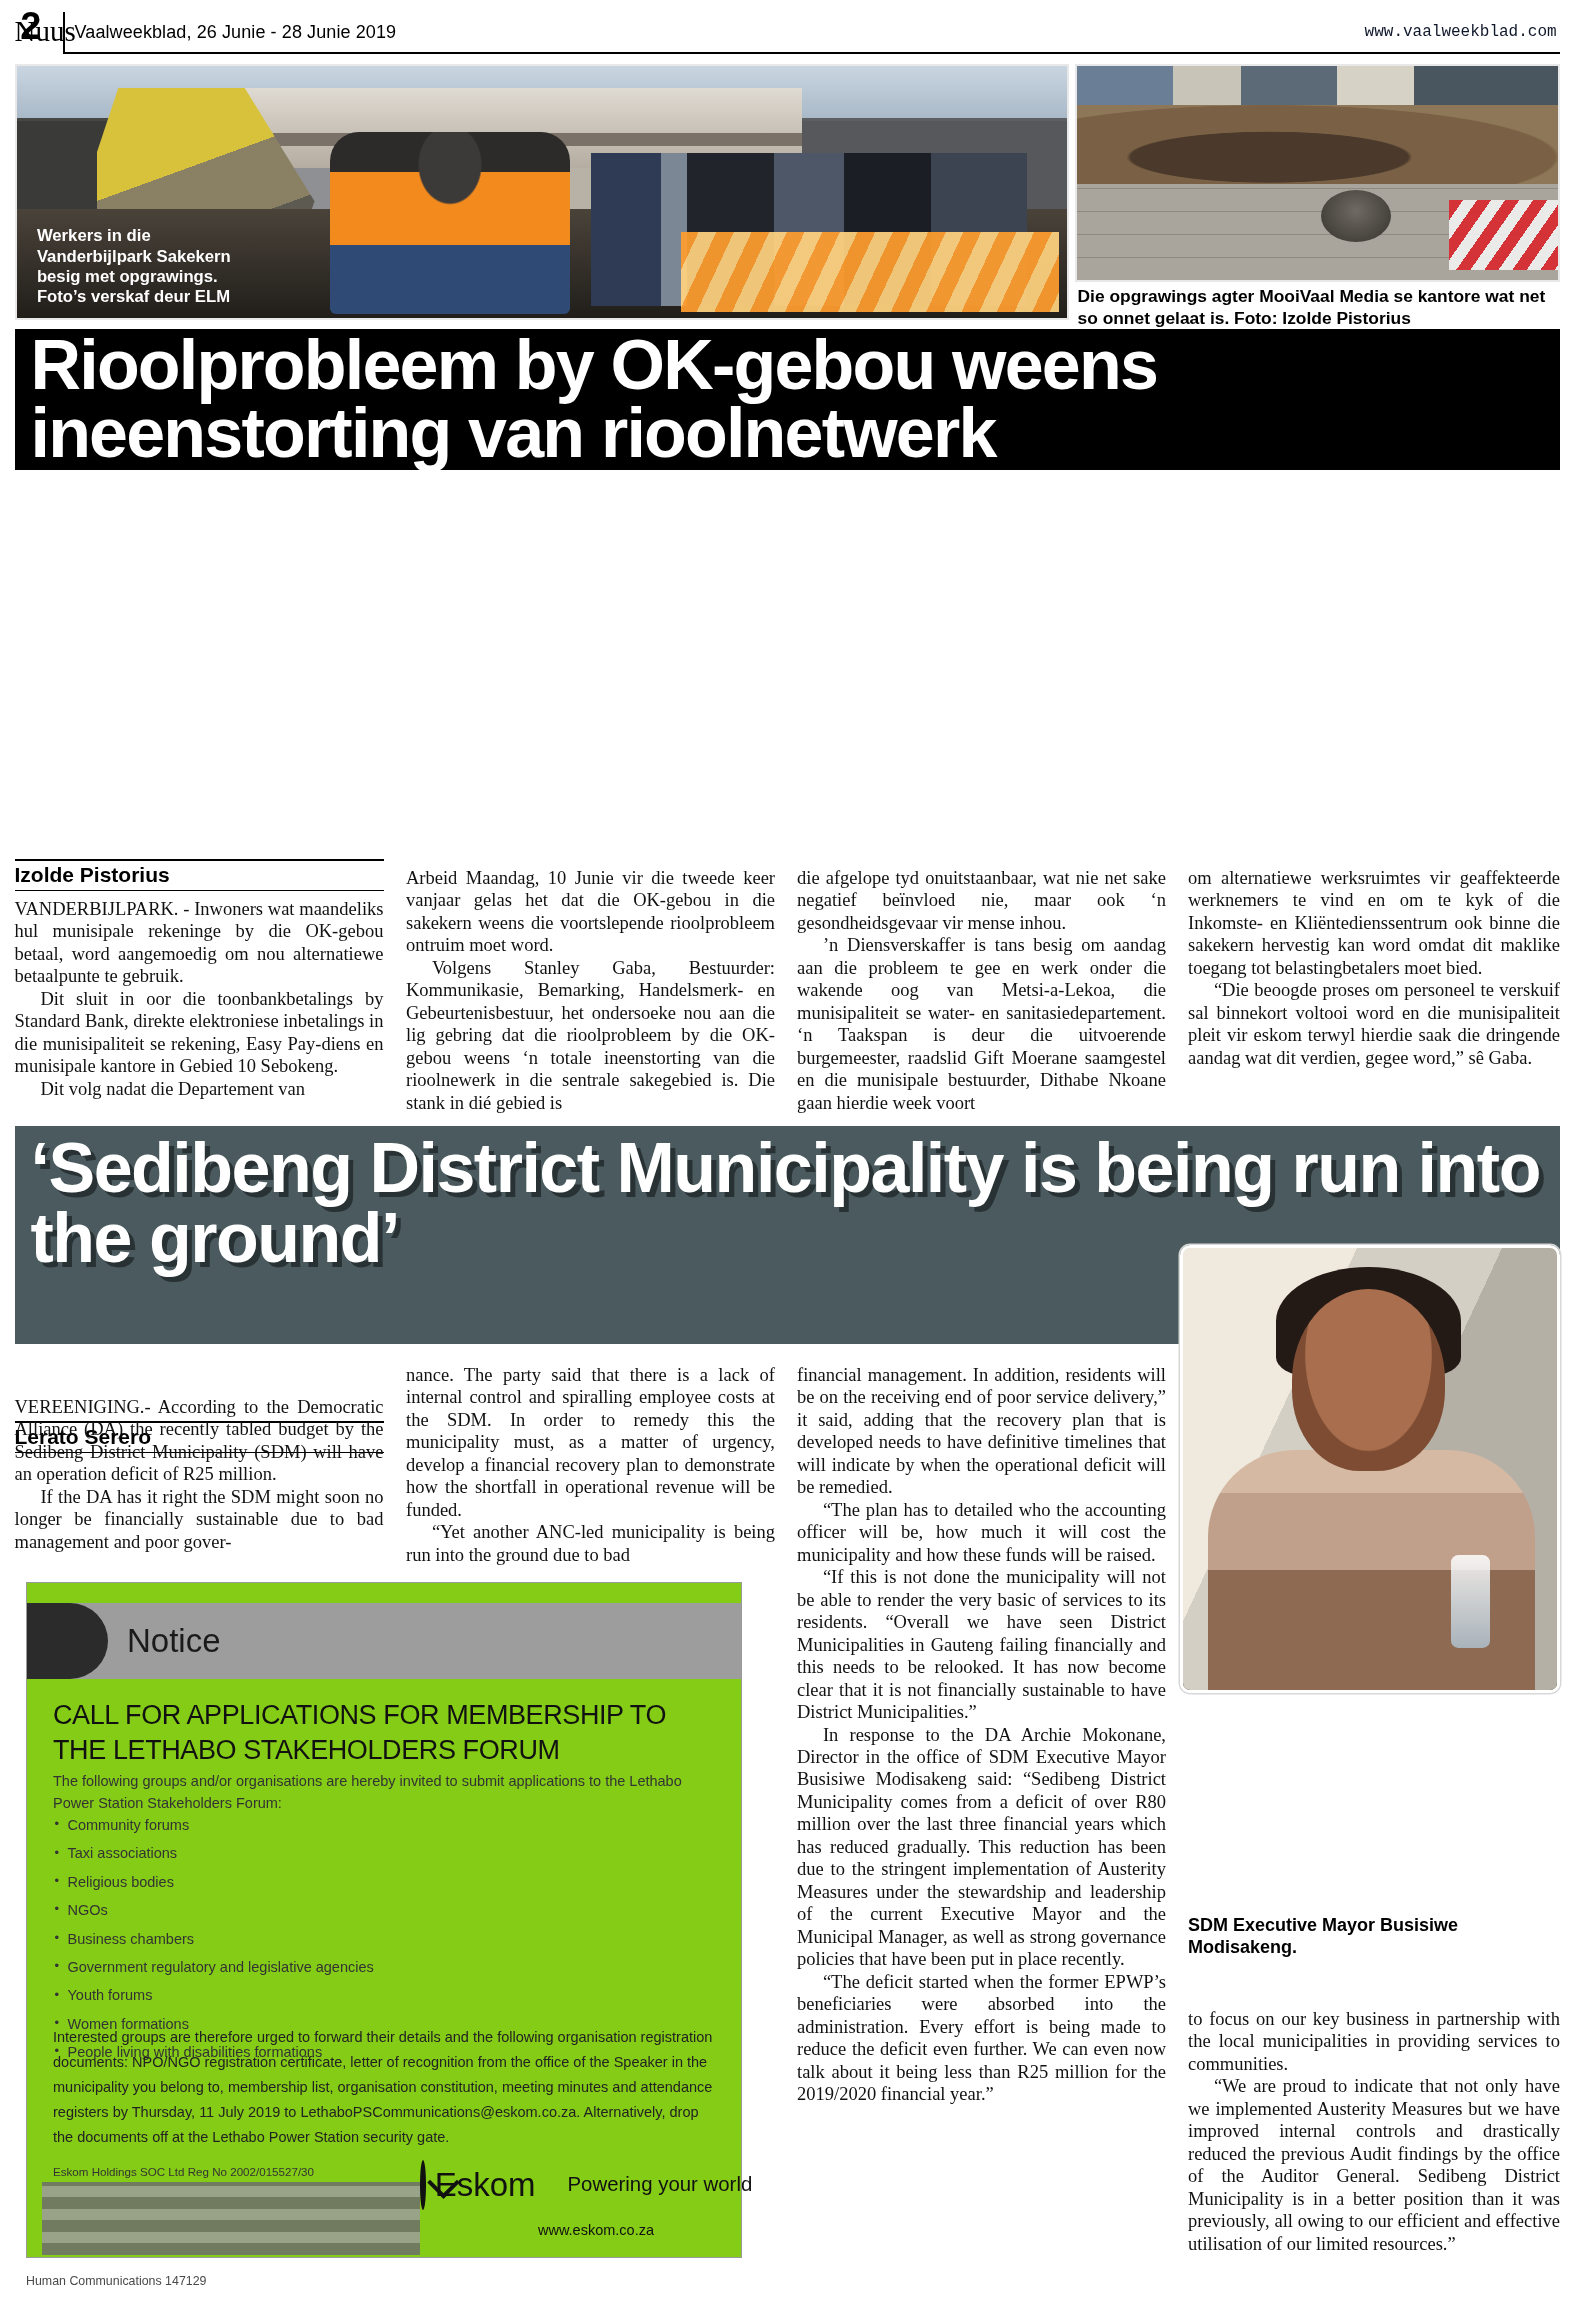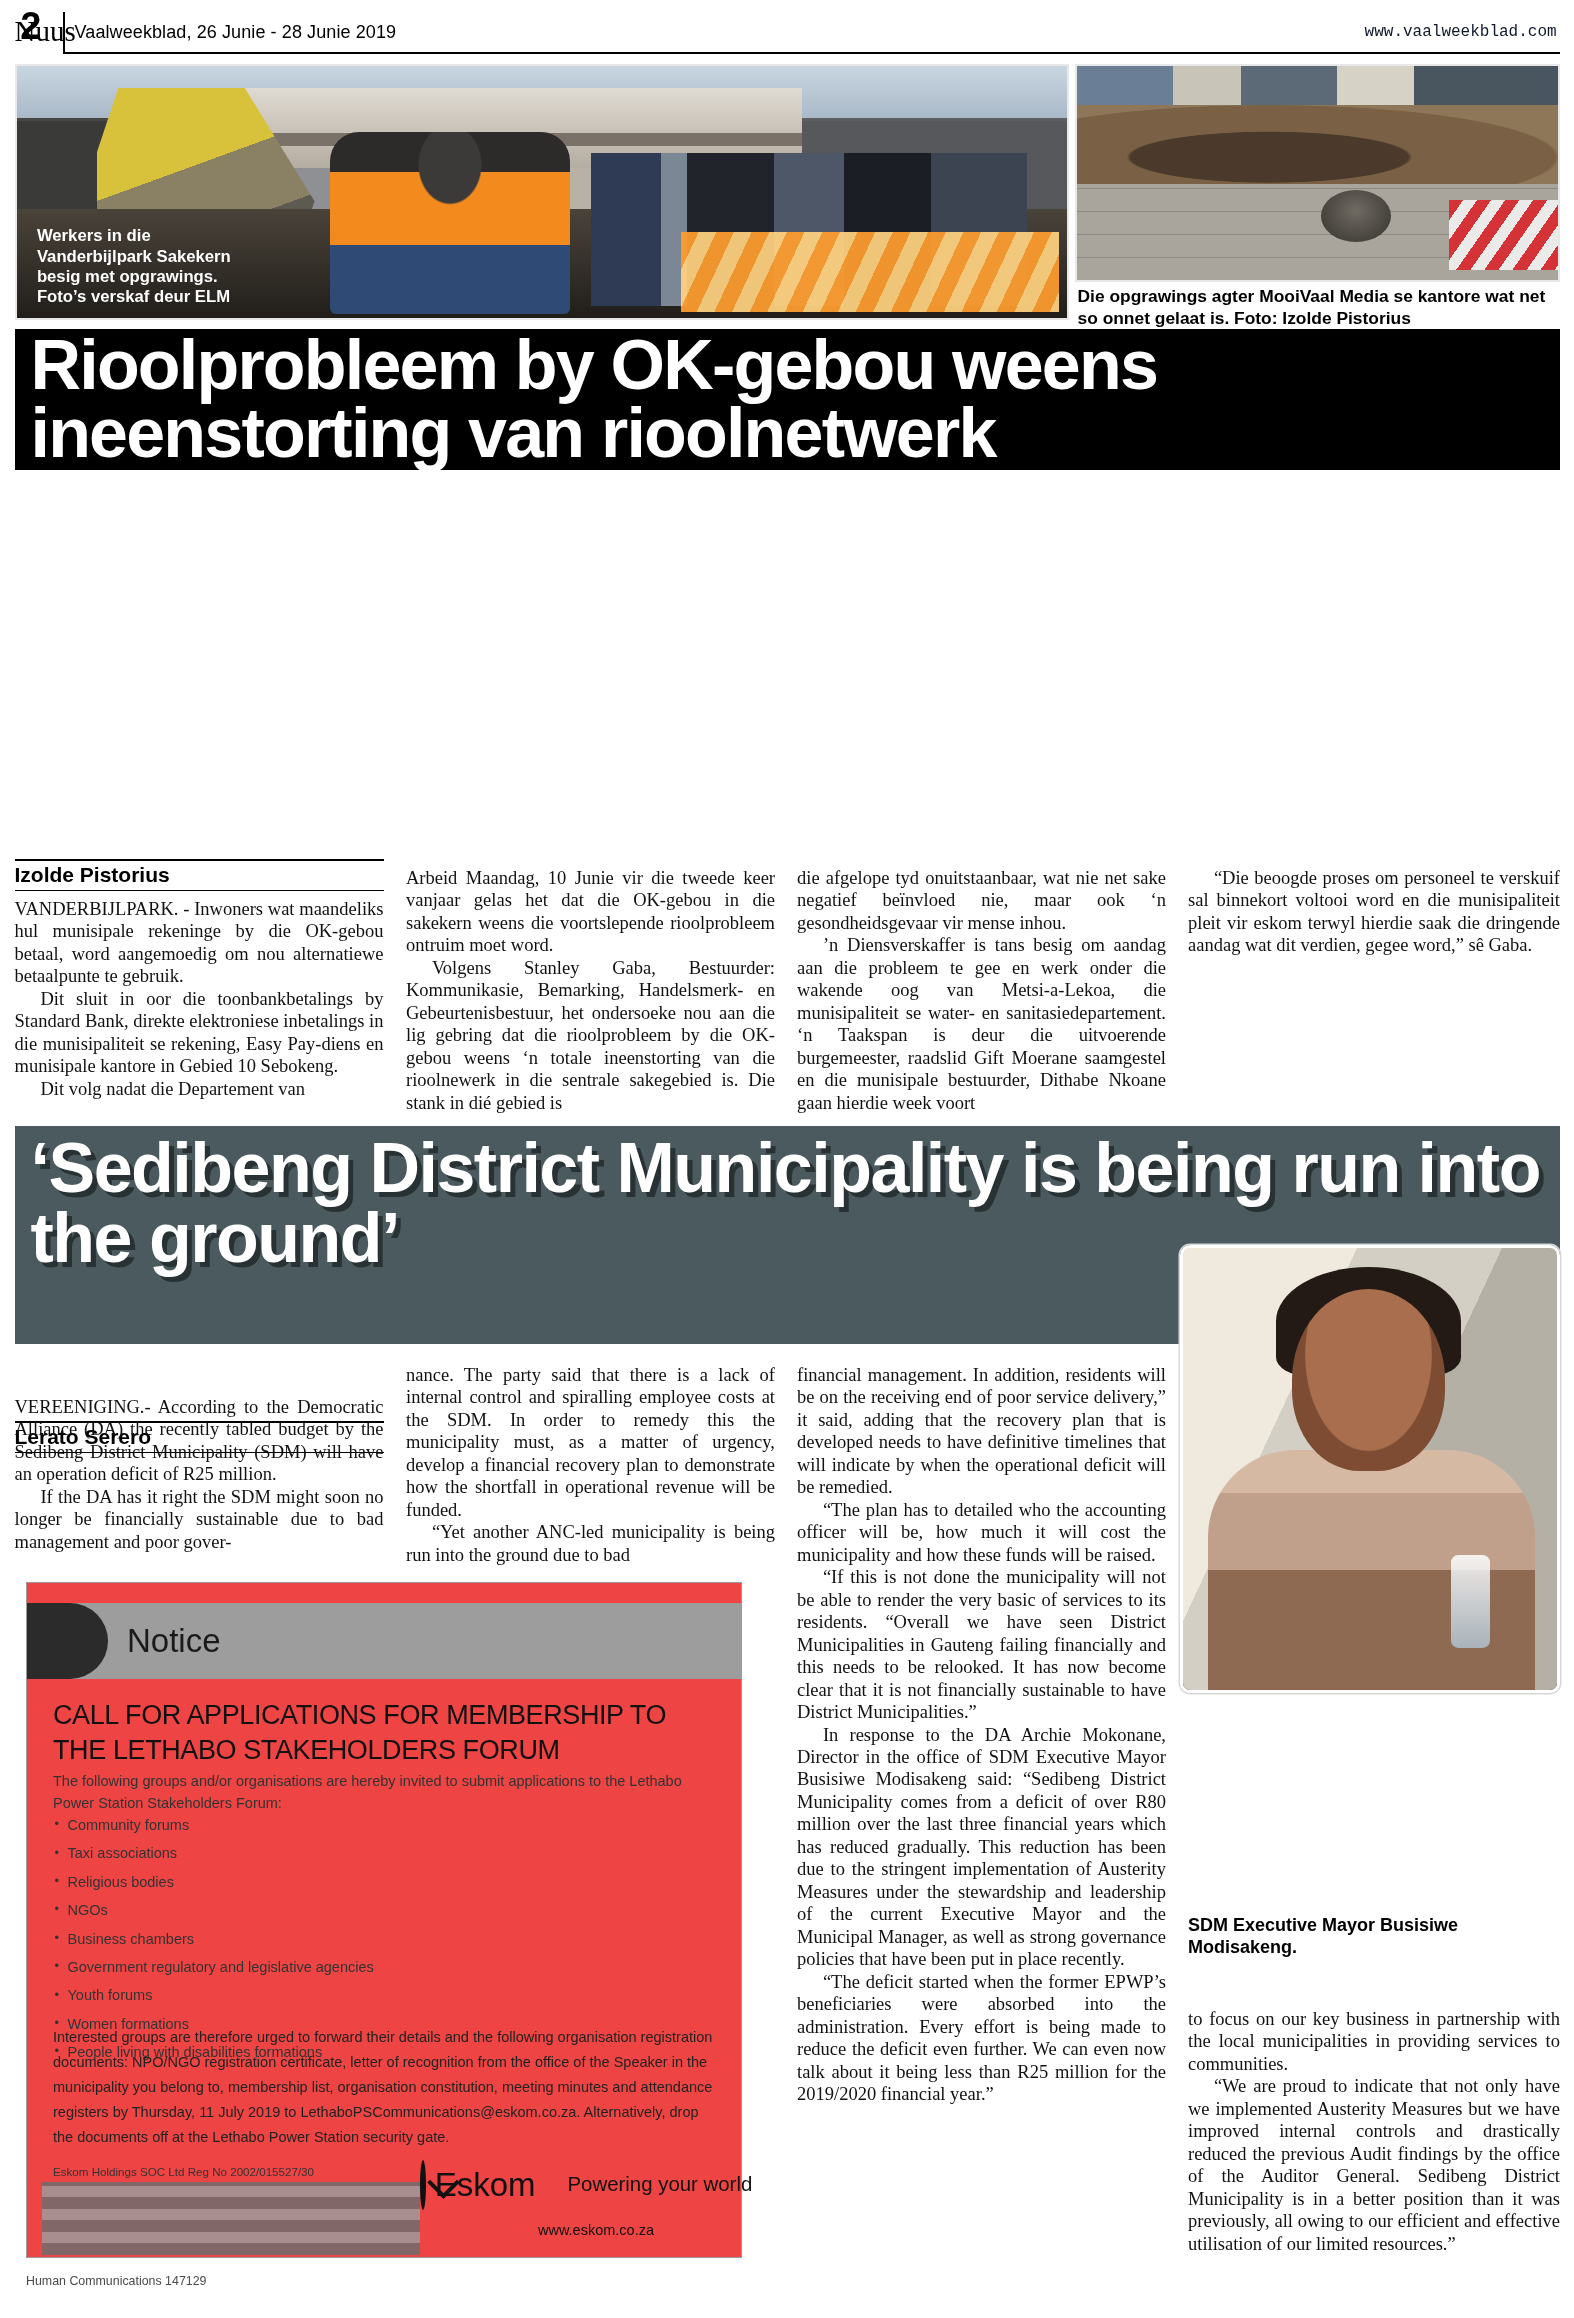--- a/index.html
+++ b/index.html
@@ -129,21 +129,21 @@
       border-radius:87px 87px 0 0;
       background:linear-gradient(180deg,#d5b9a2 0 18%,#c0a08a 18% 50%,#8e6a52 50% 100%);}
   .mayor-photo .glass{position:absolute;right:67px;bottom:42px;width:39px;height:93px;
       border-radius:7.3px;background:linear-gradient(180deg,rgba(255,255,255,.85),rgba(180,210,230,.7));}
   .mayor-caption{position:absolute;left:1188px;top:1915px;width:372px;
       font-family:"Liberation Sans",sans-serif;font-weight:700;font-size:18px;
       line-height:1.22;color:#000;}
 
   
   .advert{position:absolute;left:26px;top:1582px;width:716px;height:676px;
-      background:#ef4444;border:1.5px solid #9a9a9a;box-sizing:border-box;}
+      background:#84cc16;border:1.5px solid #9a9a9a;box-sizing:border-box;}
   .ad-banner{position:absolute;left:0;top:20.4px;width:100%;height:76px;background:#9d9d9d;}
   .ad-banner .blackwedge{position:absolute;left:0;top:0;width:81px;height:100%;
       background:#2b2b2b;border-radius:0 51px 51px 0;}
   .ad-banner .notice{position:absolute;left:100px;top:19px;
       font-family:"Liberation Sans",sans-serif;font-size:33px;color:#1a1a1a;}
   .ad-title{position:absolute;left:26px;top:115px;width:654px;
       font-family:"Liberation Sans",sans-serif;font-size:27px;line-height:1.3;
       color:#111;letter-spacing:-0.4px;}
   .ad-intro{position:absolute;left:26px;top:188px;width:665px;
       font-family:"Liberation Sans",sans-serif;font-size:14.5px;line-height:1.5;color:#333;}
@@ -220,20 +220,21 @@
   </div>
   <div class="col" id="a1c2">
     <p class="lead">Arbeid Maandag, 10 Junie vir die tweede keer vanjaar gelas het dat die OK-gebou in die sakekern weens die voortslepende rioolprobleem ontruim moet word.</p>
     <p>Volgens Stanley Gaba, Bestuurder: Kommunikasie, Bemarking, Handelsmerk- en Gebeurtenisbestuur, het ondersoeke nou aan die lig gebring dat die rioolprobleem by die OK-gebou weens ‘n totale ineenstorting van die rioolnewerk in die sentrale sakegebied is. Die stank in dié gebied is</p>
   </div>
   <div class="col" id="a1c3">
     <p class="lead">die afgelope tyd onuitstaanbaar, wat nie net sake negatief beïnvloed nie, maar ook ‘n gesondheidsgevaar vir mense inhou.</p>
     <p>’n Diensverskaffer is tans besig om aandag aan die probleem te gee en werk onder die wakende oog van Metsi-a-Lekoa, die munisipaliteit se water- en sanitasiedepartement. ‘n Taakspan is deur die uitvoerende burgemeester, raadslid Gift Moerane saamgestel en die munisipale bestuurder, Dithabe Nkoane gaan hierdie week voort</p>
   </div>
   <div class="col" id="a1c4">
+    <p class="lead">om alternatiewe werksruimtes vir geaffekteerde werknemers te vind en om te kyk of die Inkomste- en Kliëntedienssentrum ook binne die sakekern hervestig kan word omdat dit maklike toegang tot belastingbetalers moet bied.</p>
     <p>“Die beoogde proses om personeel te verskuif sal binnekort voltooi word en die munisipaliteit pleit vir eskom terwyl hierdie saak die dringende aandag wat dit verdien, gegee word,” sê Gaba.</p>
   </div>
 
   <div class="head2" style="background: rgb(74, 90, 94);">
     <h1>‘Sedibeng District Municipality is being run into the ground’</h1>
   </div>
 
   <div class="mayor-photo">
     <div class="bg"></div>
     <div class="body"></div>

